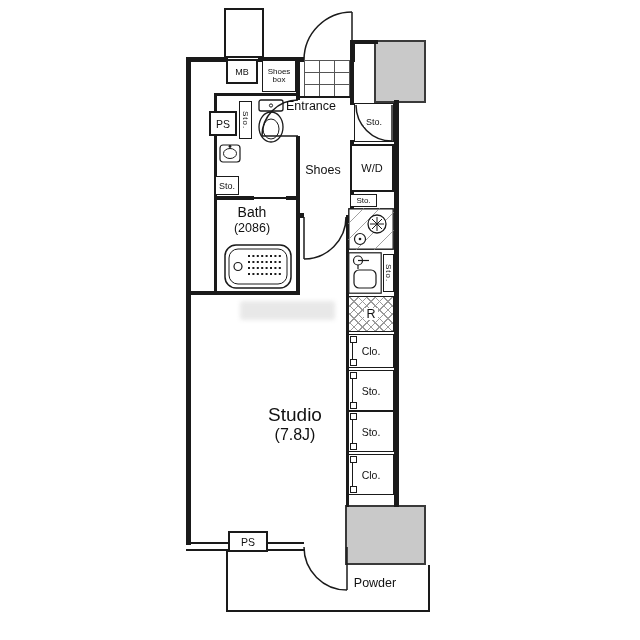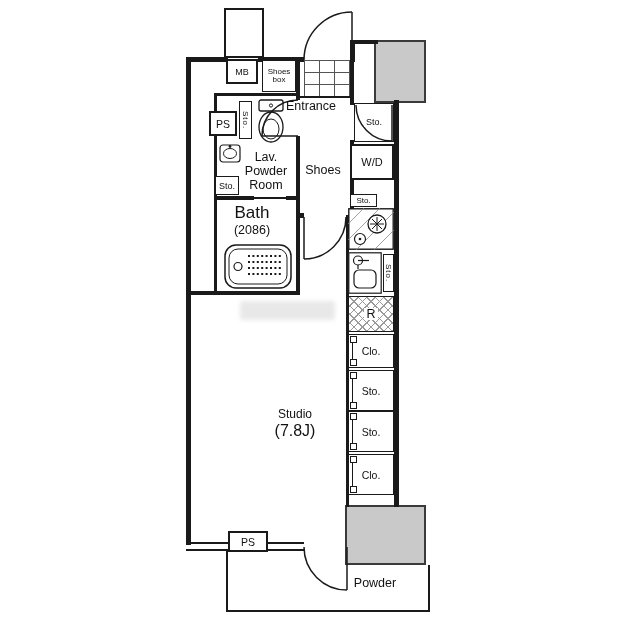--- a/index.html
+++ b/index.html
@@ -5,21 +5,21 @@
   *{margin:0;padding:0;box-sizing:border-box}
   html,body{width:640px;height:640px;background:#fff}
   body{font-family:"Liberation Sans",sans-serif;color:#111}
   #plan{position:relative;width:640px;height:640px;background:var(--bg,#fff);overflow:hidden}
   .w{position:absolute;background:var(--wall,#1a1a1a)}
   .box{position:absolute;background:#fff;border:2px solid var(--wall,#1a1a1a);display:flex;align-items:center;justify-content:center;text-align:center}
   .tbox{position:absolute;background:#fff;border:1px solid var(--wall,#1a1a1a);display:flex;align-items:center;justify-content:center;text-align:center}
   .lbl{position:absolute;display:flex;align-items:center;justify-content:center;text-align:center;line-height:1.12;white-space:nowrap}
   .col{flex-direction:column}
   .s8{font-size:8px}.s9{font-size:9px}.s10{font-size:10.5px}.s11{font-size:11px}
-  .s12{font-size:12.5px}.s13{font-size:17px}.s15{font-size:16px}.s17{font-size:12px}
+  .s12{font-size:12.5px}.s13{font-size:14px}.s15{font-size:16px}.s17{font-size:19px}
   .vlbl{writing-mode:vertical-rl;text-orientation:mixed;letter-spacing:1px}
   .wbg{background:#fff;padding:0 2px;line-height:1;z-index:2}
   .shade{position:absolute;background:var(--shade,#c9c9c9);border:2px solid #3a3a3a}
   .tile{position:absolute;background-image:
     repeating-linear-gradient(0deg,#555 0,#555 1px,transparent 1px,transparent 12px),
     repeating-linear-gradient(90deg,#555 0,#555 1px,transparent 1px,transparent 15px)}
   .hatch{background-image:
     repeating-linear-gradient(45deg,#9a9a9a 0,#9a9a9a 1px,transparent 1px,transparent 6px),
     repeating-linear-gradient(-45deg,#9a9a9a 0,#9a9a9a 1px,transparent 1px,transparent 6px)}
   .track{position:absolute;left:3px;top:3px;bottom:3px;width:1px;background:#1a1a1a}
@@ -85,21 +85,21 @@
     <span class="vlbl s8">Sto.</span>
   </div>
   <div class="tbox" style="left:215px;top:176px;width:24px;height:19px">
     <span class="s9">Sto.</span>
   </div>
 
   <div class="tbox" style="left:354px;top:103px;width:40px;height:39px">
     <span class="s9 wbg">Sto.</span>
   </div>
 
-  <div class="box" style="left:350px;top:144px;width:44px;height:36px">
+  <div class="box" style="left:350px;top:144px;width:44px;height:48px">
     <span class="s11">W/D</span>
   </div>
   <div class="tbox" style="left:350px;top:194px;width:27px;height:13px">
     <span class="s8">Sto.</span>
   </div>
 
   <div class="tbox" style="left:383px;top:254px;width:11px;height:38px">
     <span class="vlbl s8">Sto.</span>
   </div>
 
@@ -196,25 +196,20 @@
   </svg>
 
   <div class="watermark" style="left:240px;top:301px;width:95px;height:19px"></div>
 
   <div class="lbl s12" style="left:284px;top:99px;width:54px;height:14px">
     <span>Entrance</span>
   </div>
   <div class="lbl s12" style="left:302px;top:163px;width:42px;height:14px">
     <span>Shoes</span>
   </div>
-  <div class="lbl col" style="left:236px;top:148px;width:60px;height:46px">
-    <span class="s12">Lav.</span>
-    <span class="s12">Powder</span>
-    <span class="s12">Room</span>
-  </div>
   <div class="lbl col" style="left:220px;top:204px;width:64px;height:32px">
     <span class="s13">Bath</span>
     <span class="s12">(2086)</span>
   </div>
   <div class="lbl col" style="left:245px;top:401px;width:100px;height:46px">
     <span class="s17">Studio</span>
     <span class="s15">(7.8J)</span>
   </div>
   <div class="lbl s12" style="left:344px;top:575px;width:62px;height:16px">
     <span>Powder</span>

